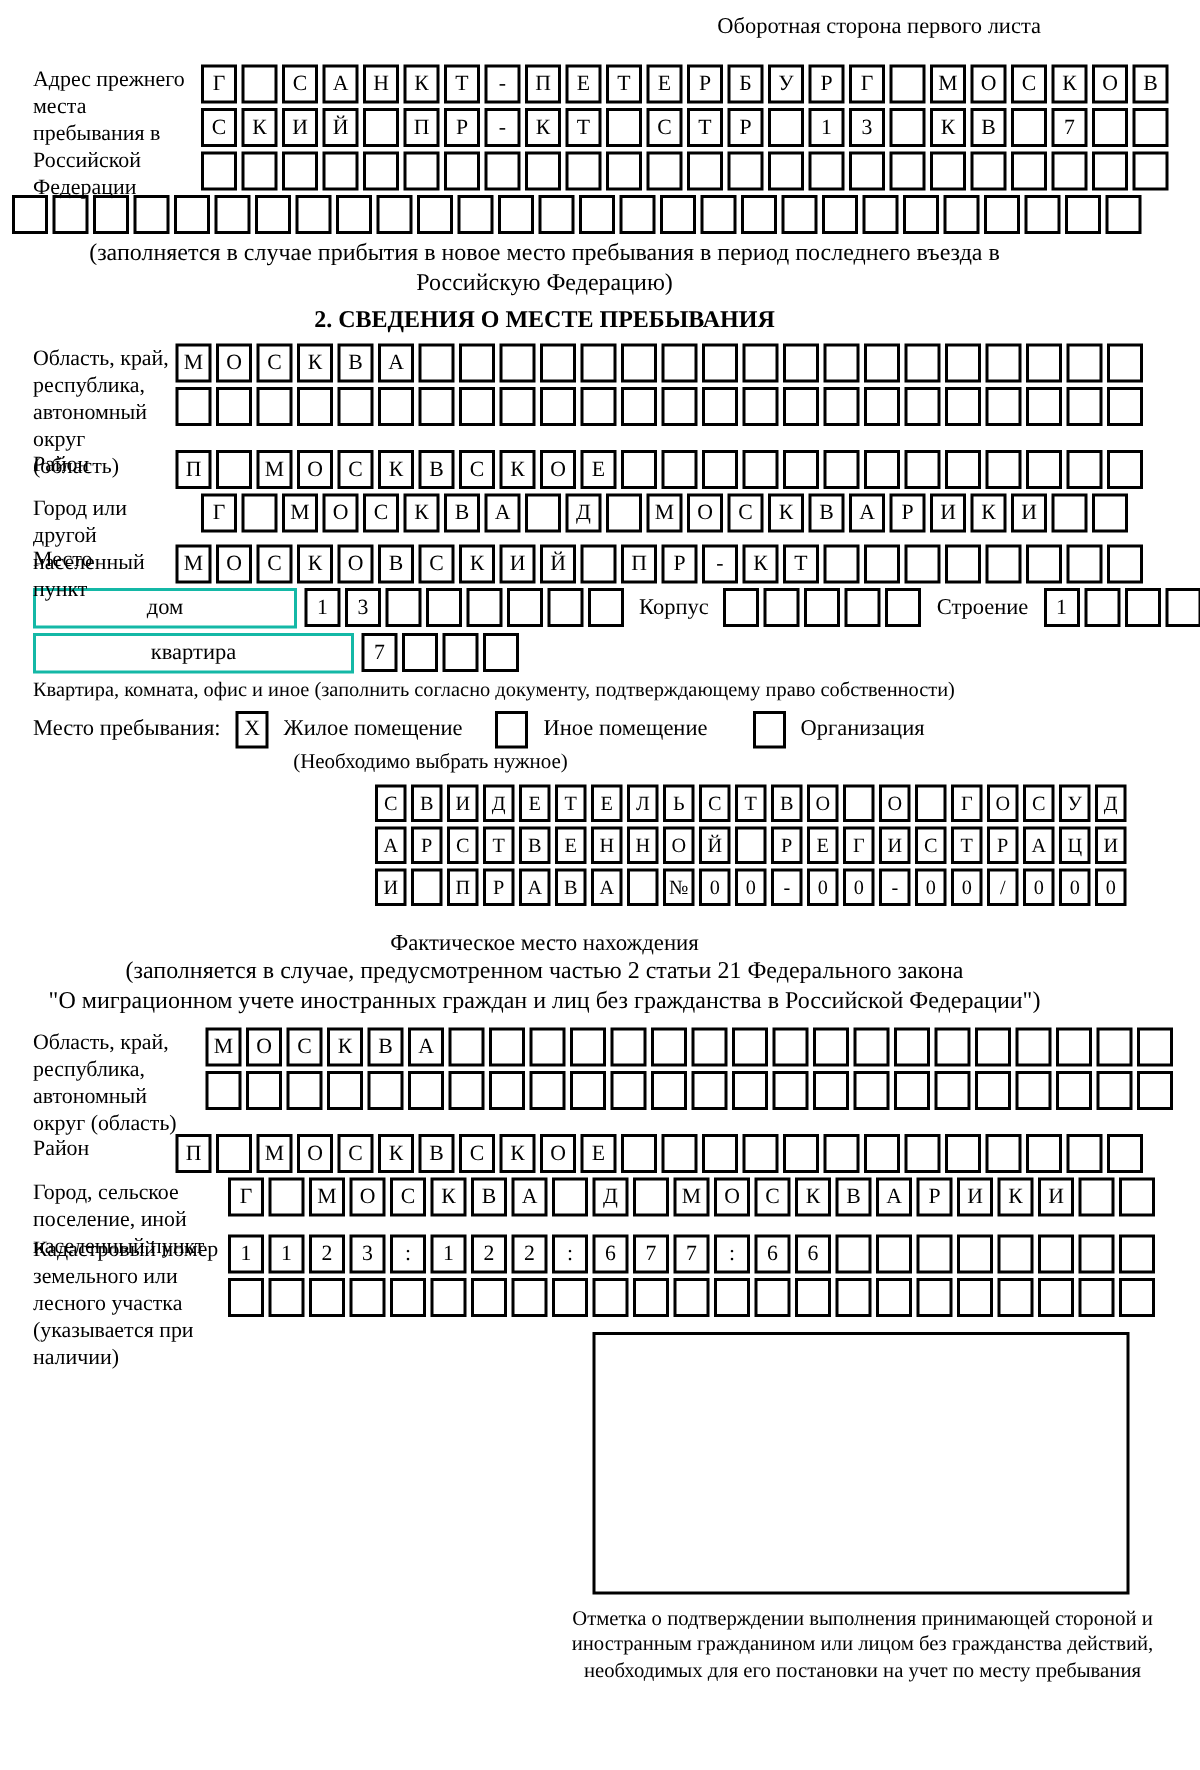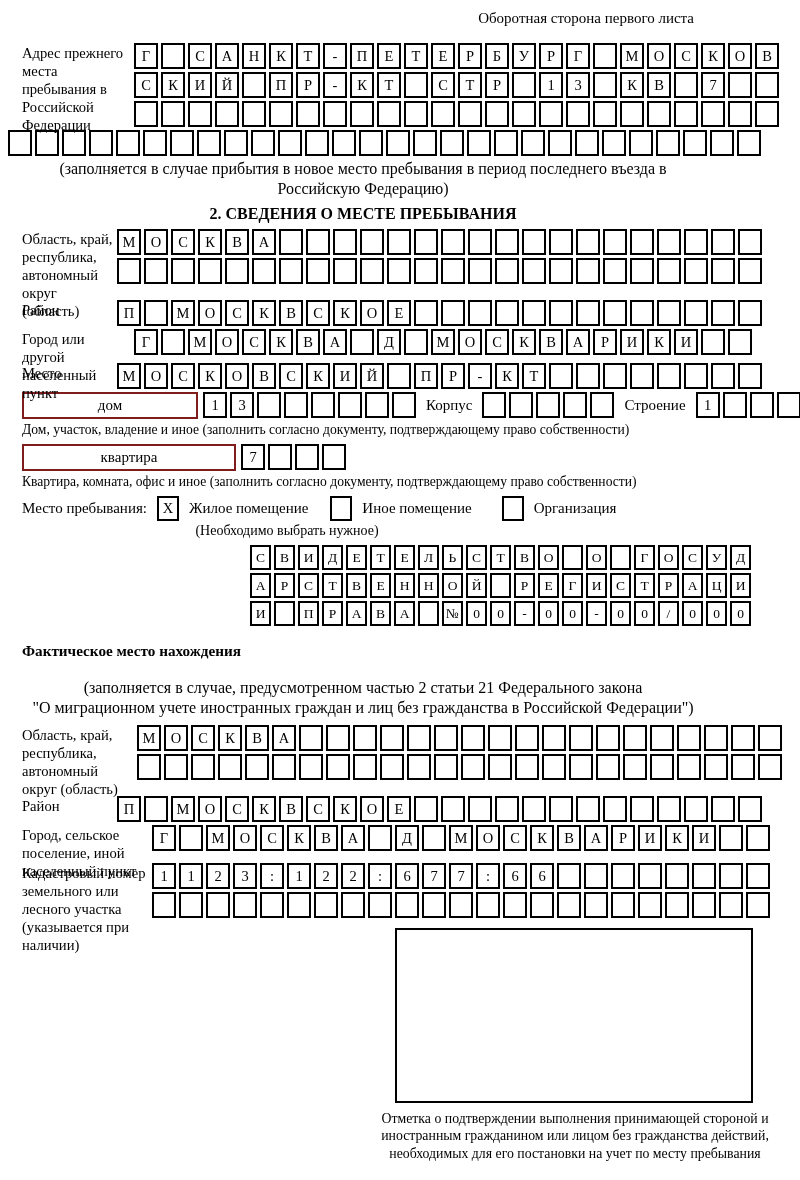--- a/index.html
+++ b/index.html
@@ -31,29 +31,29 @@
   .ml112 { margin-left: 112px; }
   .ml115 { margin-left: 115px; }
   .ml130 { margin-left: 130px; }
   .ml228 { margin-left: 228px; }
 
   .addr-group { margin-top: 16px; }
   .fullrow { margin-left: -14px; }
 
   .note { text-align: center; font-size: 16px; line-height: 1.28; }
   .sec-title { text-align: center; font-weight: bold; font-size: 16px; margin: 5px 0 6px 0; }
-  .sub-title { font-weight: bold; font-size: 15.2px; margin: 16px 0 18px 0; }
+  .sub-title { text-align: center; font-weight: normal; font-size: 15.2px; margin: 16px 0 0 0; }
 
   .gap16 { margin-bottom: 16px; }
   .gap8  { margin-bottom: 8px; }
   .gap6  { margin-bottom: 6px; }
 
   .inline-row { display: flex; align-items: center; gap: 5px; margin-bottom: 3px; }
   .namebox {
-    border: 2px solid #7f1d1d; height: 27px;
+    border: 2px solid #14b8a6; height: 27px;
     display: flex; align-items: center; justify-content: center;
     font-size: 15px; flex: none;
   }
   .house-name { width: 176px; }
   .apt-name { width: 214px; }
   .seg-label { font-size: 15px; margin: 0 5px; white-space: nowrap; }
 
   .caption { font-size: 13.6px; margin: 1px 0 5px 0; line-height: 1.25; }
 
   .stay-row { display: flex; align-items: center; font-size: 15px; margin-top: 4px; }
@@ -370,21 +370,20 @@
         <div class="cell"></div>
       </div>
     <span class="seg-label">Строение</span>
     <div class="cells" style="margin-bottom:0">
         <div class="cell">1</div>
         <div class="cell"></div>
         <div class="cell"></div>
         <div class="cell"></div>
       </div>
   </div>
-  <div class="caption">Дом, участок, владение и иное (заполнить согласно документу, подтверждающему право собственности)</div>
 
   <div class="inline-row">
     <div class="namebox apt-name">квартира</div>
     <div class="cells" style="margin-bottom:0">
         <div class="cell">7</div>
         <div class="cell"></div>
         <div class="cell"></div>
         <div class="cell"></div>
       </div>
   </div>

